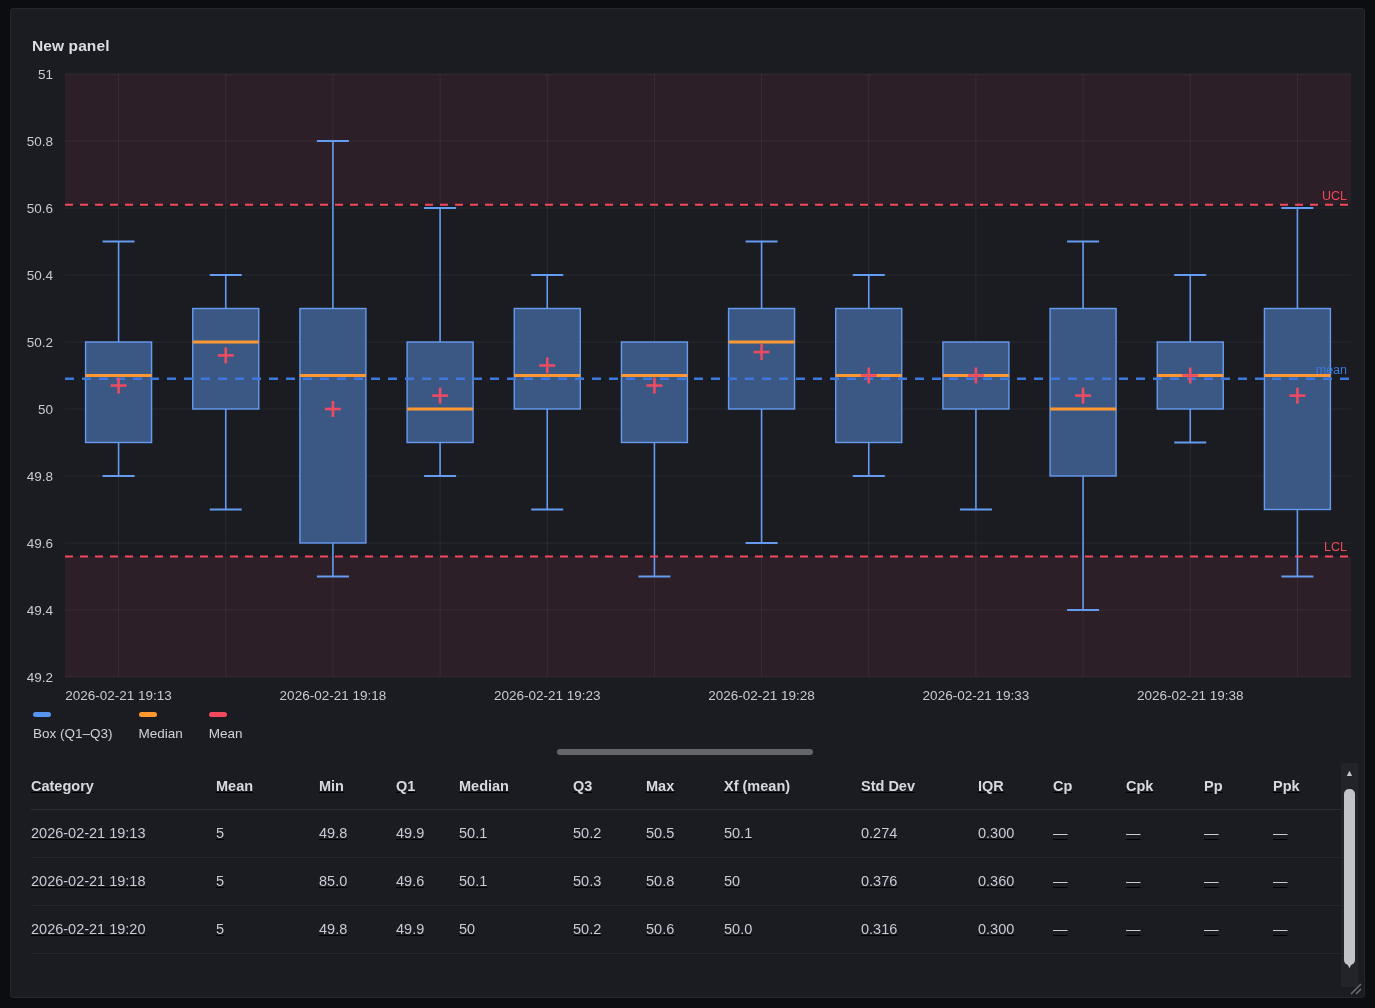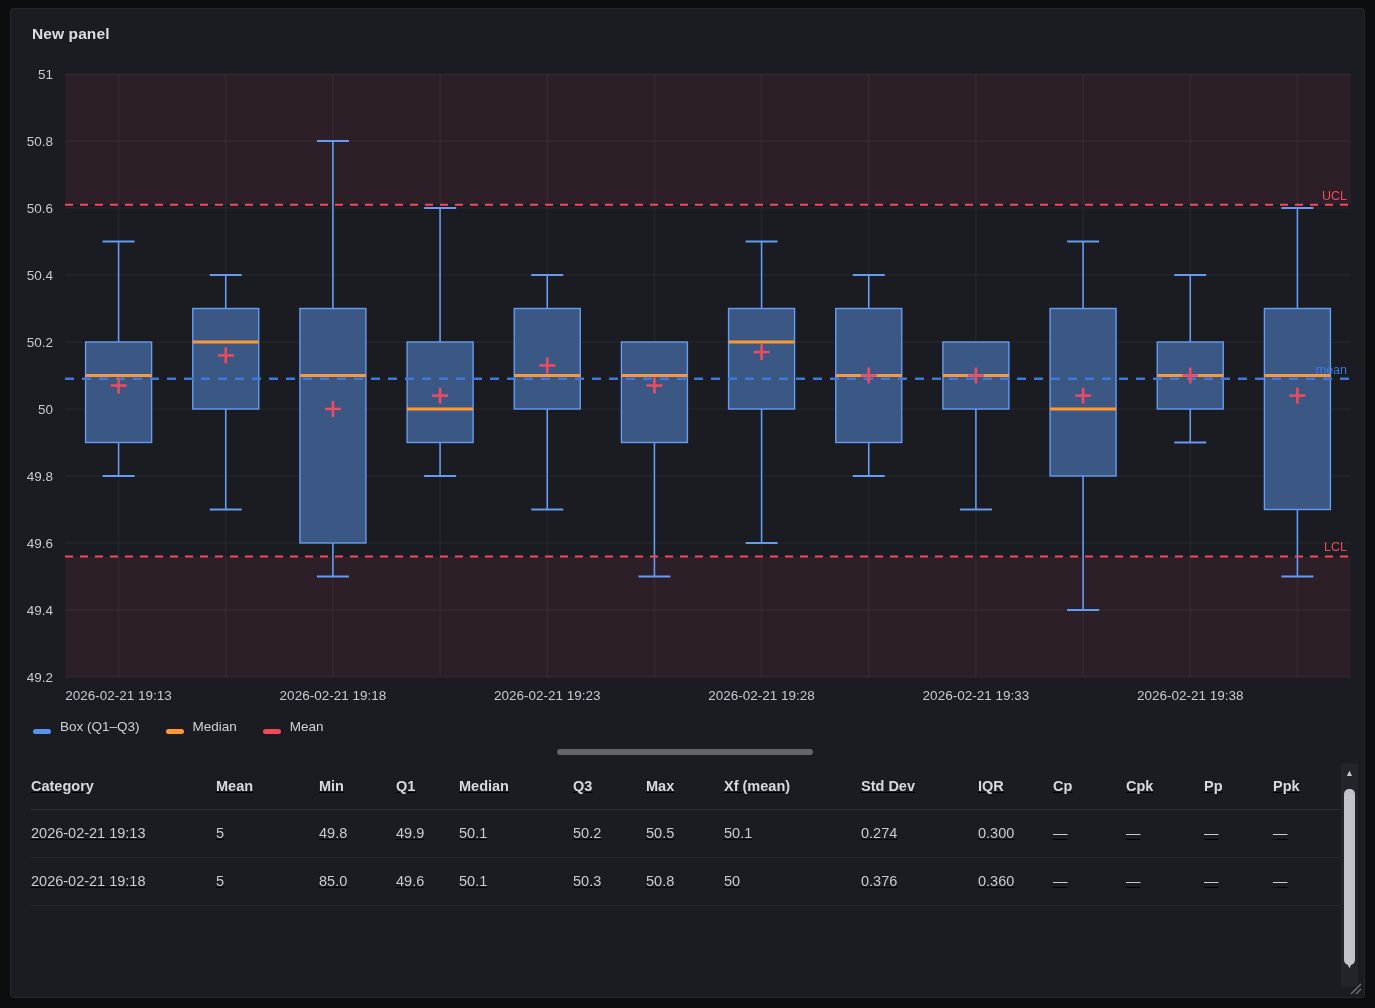--- a/index.html
+++ b/index.html
@@ -1,26 +1,26 @@
 <!DOCTYPE html>
 <html><head>
 <meta charset="utf-8">
 <style>
   * { margin:0; padding:0; box-sizing:border-box; }
   html,body { width:1375px; height:1008px; background:#0c0d10; overflow:hidden;
     font-family:"Liberation Sans","DejaVu Sans",sans-serif; }
   .panel { position:absolute; left:10px; top:8px; width:1355px; height:990px;
     background:#1a1c22; border:1px solid #25272e; border-radius:3px; overflow:hidden; }
-  .panel-header { position:absolute; left:0; top:0; width:100%; height:40px; cursor:pointer; }
+  .panel-header { position:absolute; left:0; top:12px; width:100%; height:40px; cursor:pointer; }
   .panel-title { position:absolute; left:21px; top:16px; font-size:15.5px; font-weight:600;
     color:#dcdde3; letter-spacing:.1px; }
   .chart-area { position:absolute; left:0; top:0; width:1355px; height:706px; }
   svg text { font-family:"Liberation Sans","DejaVu Sans",sans-serif; }
   .legend { position:absolute; left:22px; top:706px; height:22px; display:flex; align-items:center; gap:26px; }
-  .legend-item { display:flex; align-items:flex-end; gap:9px; cursor:pointer; }
+  .legend-item { display:flex; align-items:flex-start; gap:9px; cursor:pointer;flex-direction:column; }
   .legend-pill { width:18px; height:5px; border-radius:3px; }
   .legend-label { font-size:13.5px; color:#d0d1d8; }
   .hscrollbar { position:absolute; left:546px; top:740px; width:256px; height:6px;
     border-radius:3px; background:#64666e; cursor:pointer; }
   .table-wrap { position:absolute; left:0; top:754px; width:1330px; bottom:0; overflow:hidden; }
   table { border-collapse:collapse; table-layout:fixed; width:1310px; margin-left:20px;text-decoration:underline; }
   thead th { height:46px; text-align:left; vertical-align:middle; font-size:14.5px; font-weight:600;
     color:#d8d9df; border-bottom:1px solid #2c2e35; cursor:pointer; }
   tbody td { height:48px; vertical-align:middle; font-size:14.5px; color:#c9cad3;
     border-bottom:1px solid rgba(204,204,220,.07); }
@@ -312,20 +312,36 @@
             <td>50.3</td>
             <td>50.8</td>
             <td>50</td>
             <td>0.376</td>
             <td>0.360</td>
             <td>—</td>
             <td>—</td>
             <td>—</td>
             <td>—</td>
           </tr>
+          <tr>
+            <td>2026-02-21 19:20</td>
+            <td>5</td>
+            <td>49.8</td>
+            <td>49.9</td>
+            <td>50</td>
+            <td>50.2</td>
+            <td>50.6</td>
+            <td>50.0</td>
+            <td>0.316</td>
+            <td>0.300</td>
+            <td>—</td>
+            <td>—</td>
+            <td>—</td>
+            <td>—</td>
+          </tr>
         </tbody>
       </table>
   </div>
 
   <div class="vscrollbar">
     <div class="vscroll-arrow vscroll-up">▲</div>
     <div class="vscroll-thumb"></div>
     <div class="vscroll-arrow vscroll-down">▼</div>
   </div>
 

